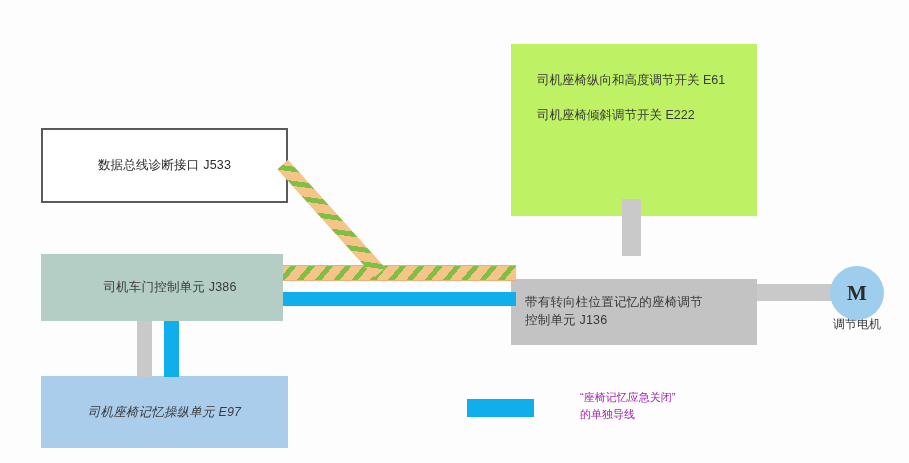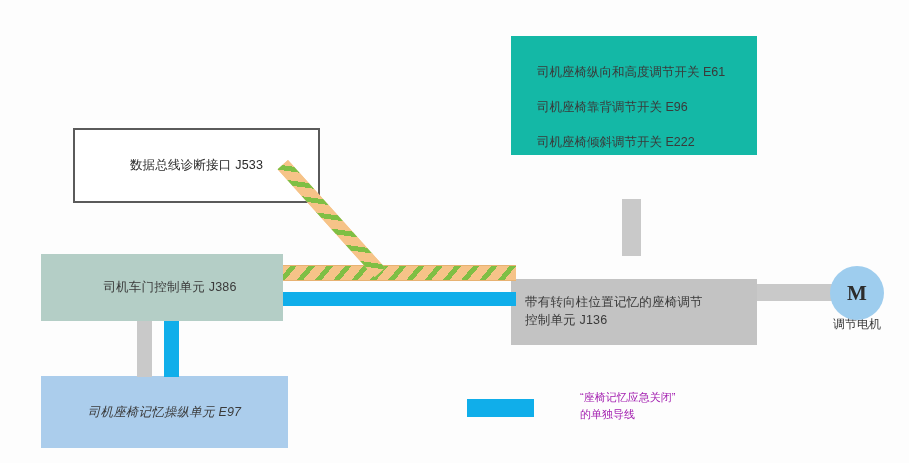--- a/index.html
+++ b/index.html
@@ -30,41 +30,40 @@
     font-size: 12.5px;
     letter-spacing: 0.2px;
   }
 
   
   .box-diag {
     left: 41px; top: 128px; width: 247px; height: 75px;
     background: #ffffff;
     border: 2px solid #5a5a5a;
     justify-content: center;
-    margin-left: 32px;
   }
   .box-diag .txt { font-size: 12.5px; color: #2b2b2b; }
 
   .box-door {
     left: 41px; top: 254px; width: 242px; height: 67px;
     background: #b4cec6;
     justify-content: center;
     padding-left: 16px;
   }
 
   .box-mem {
     left: 41px; top: 376px; width: 247px; height: 72px;
     background: #abcdec;
     justify-content: center;
     font-style: italic;
   }
 
   .box-switches {
-    left: 511px; top: 36px; width: 246px; height: 119px;
-    background: #14b8a6;
+    left: 511px; top: 44px; width: 246px; height: 172px;
+    background: #bef264;
     align-items: flex-start;
     padding: 28px 0 0 26px;
   }
   .box-switches .sw-list { display: flex; flex-direction: column; gap: 18px; }
   .box-switches .sw-item { font-size: 12.5px; color: #3a3a3a; white-space: nowrap; }
 
   .box-ctrl {
     left: 511px; top: 255px; width: 246px; height: 66px;
     background: #c3c3c3;
     align-items: flex-start;
@@ -163,21 +162,20 @@
     <span class="txt">司机车门控制单元  J386</span>
   </div>
 
   <div class="node box-mem">
     <span class="txt">司机座椅记忆操纵单元 E97</span>
   </div>
 
   <div class="node box-switches">
     <div class="sw-list">
       <span class="sw-item">司机座椅纵向和高度调节开关  E61</span>
-      <span class="sw-item">司机座椅靠背调节开关  E96</span>
       <span class="sw-item">司机座椅倾斜调节开关  E222</span>
     </div>
   </div>
 
   <div class="node box-ctrl">
     <span class="txt">带有转向柱位置记忆的座椅调节
 控制单元  J136</span>
   </div>
 
   <div class="motor-circle">

